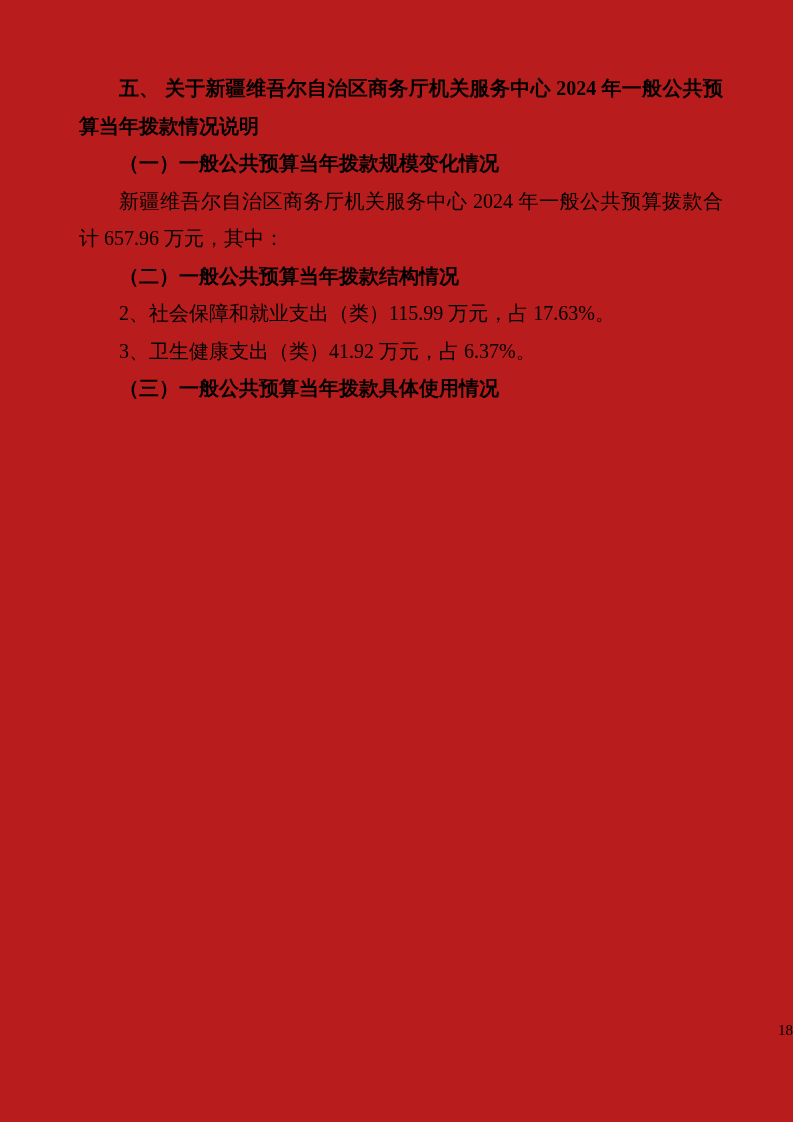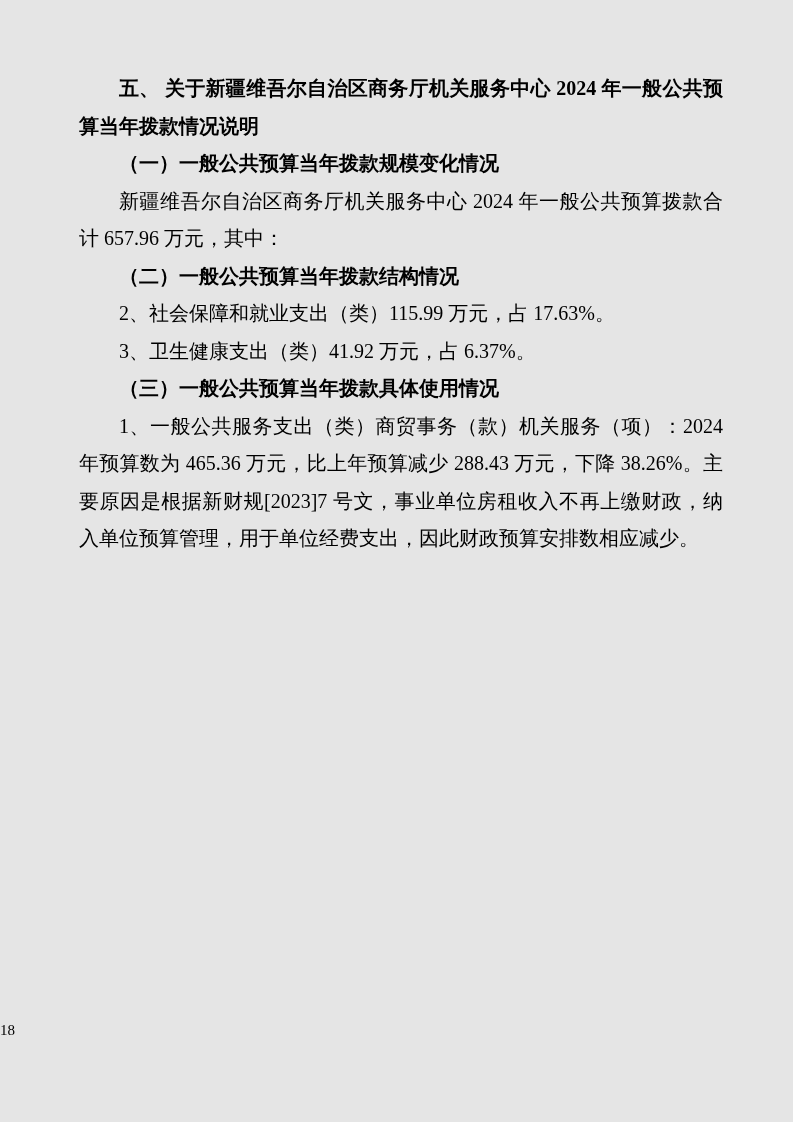--- a/index.html
+++ b/index.html
@@ -4,21 +4,21 @@
 <style>
   html, body {
     margin: 0;
     padding: 0;
     background: #ffffff;
   }
   .page {
     position: relative;
     width: 793px;
     height: 1122px;
-    background: #e5e5e5;
+    background: #b91c1c;
     overflow: hidden;
     font-family: "Liberation Serif", "DejaVu Serif", serif;
     color: #000000;
   }
   .content {
     position: absolute;
     left: 79px;
     top: 70px;
     width: 644px;
     font-size: 20px;
@@ -35,34 +35,33 @@
     font-weight: bold;
   }
   .h2 {
     font-weight: bold;
   }
   .footer {
     position: absolute;
     top: 1022px;
     left: 0;
     width: 100%;
-    text-align: left;
+    text-align: right;
     font-size: 15px;
     font-family: "Liberation Serif", "DejaVu Serif", serif;
     color: #000000;
   }
 </style>
 </head>
 <body>
 
 <div class="page">
   <div class="content">
     <p class="h1">五、 关于新疆维吾尔自治区商务厅机关服务中心 2024 年一般公共预算当年拨款情况说明</p>
     <p class="h2">（一）一般公共预算当年拨款规模变化情况</p>
     <p class="body">新疆维吾尔自治区商务厅机关服务中心 2024 年一般公共预算拨款合计 657.96 万元，其中：</p>
     <p class="h2">（二）一般公共预算当年拨款结构情况</p>
     <p class="body">2、社会保障和就业支出（类）115.99 万元，占 17.63%。</p>
     <p class="body">3、卫生健康支出（类）41.92 万元，占 6.37%。</p>
     <p class="h2">（三）一般公共预算当年拨款具体使用情况</p>
-    <p class="body">1、一般公共服务支出（类）商贸事务（款）机关服务（项）：2024 年预算数为 465.36 万元，比上年预算减少 288.43 万元，下降 38.26%。主要原因是根据新财规[2023]7 号文，事业单位房租收入不再上缴财政，纳入单位预算管理，用于单位经费支出，因此财政预算安排数相应减少。</p>
   </div>
   <div class="footer">18</div>
 </div>
 
 </body></html>

